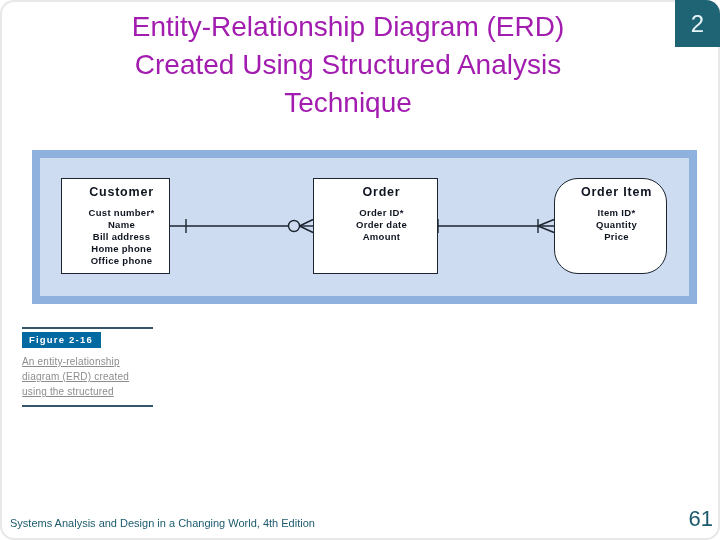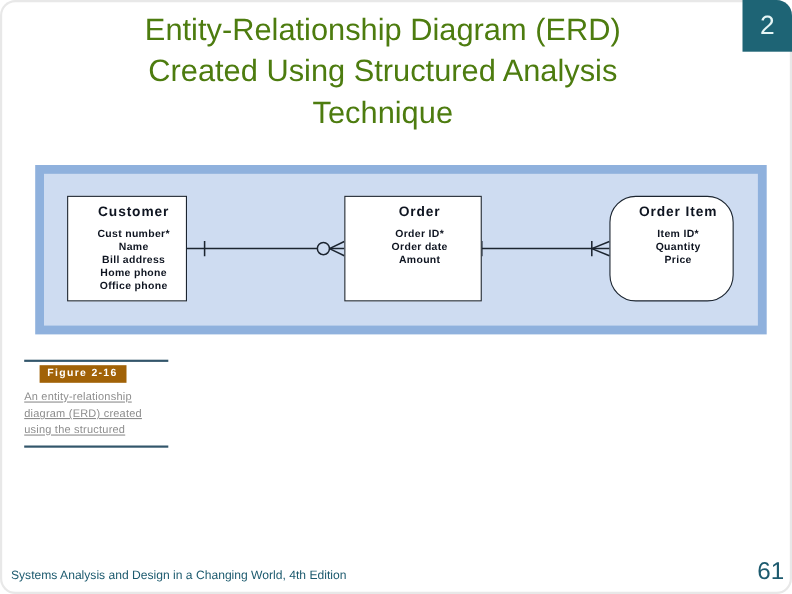--- a/index.html
+++ b/index.html
@@ -4,21 +4,21 @@
 <style>
   html,body{margin:0;padding:0;background:#fff;}
   .slide{
     position:relative;width:720px;height:540px;background:#ffffff;
     font-family:"Liberation Sans",sans-serif;overflow:hidden;
     border-radius:14px;box-shadow:inset 0 0 0 2px #e8e8e8;
   }
   
   .title{
     position:absolute;left:18px;top:8px;width:660px;
-    text-align:center;color:#4d7c0f;font-size:28px;line-height:38px;font-weight:400;
+    text-align:center;color:#a21caf;font-size:28px;line-height:38px;font-weight:400;
   }
   
   .badge{
     position:absolute;right:0;top:0;width:45px;height:47px;
     display:flex;align-items:center;justify-content:center;
     font-size:24px;
   }
   
   .panel{position:absolute;left:32px;top:150px;width:665px;height:154px;}
   .panel-inner{position:absolute;left:8px;top:8px;right:8px;bottom:8px;}
@@ -105,21 +105,21 @@
       <div class="entity-attrs">
         <div>Item ID*</div>
         <div>Quantity</div>
         <div>Price</div>
       </div>
     </div>
   </div>
 
   <div class="figure-block">
     <div class="figure-toprule"></div>
-    <div class="figure-label" id="figLabel" style="background: #a16207; margin-left: 14px;">Figure 2-16</div>
+    <div class="figure-label" id="figLabel" style="background: #0369a1;">Figure 2-16</div>
     <div class="figure-caption" id="figCaption" style="color: rgb(141, 141, 141);">
       <div>An entity-relationship</div>
       <div>diagram (ERD) created</div>
       <div>using the structured</div>
     </div>
     <div class="figure-botrule"></div>
   </div>
 
   <div class="footer" id="footerText" style="color: rgb(28, 90, 110);">Systems Analysis and Design in a Changing World, 4th Edition</div>
   <div class="pagenum" id="pageNum" style="color: rgb(28, 90, 110);">61</div>

